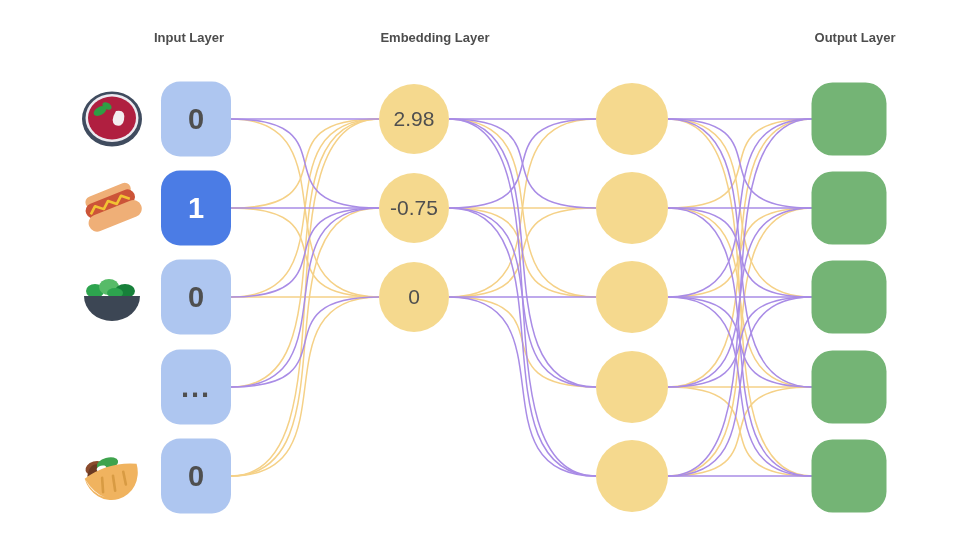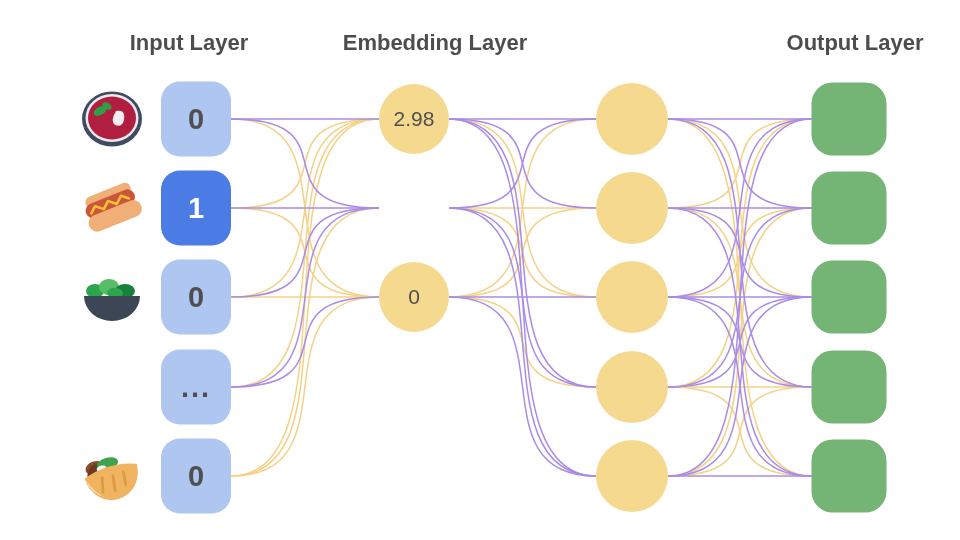--- a/index.html
+++ b/index.html
@@ -1,21 +1,21 @@
 <!DOCTYPE html>
 <html style="--c-title: #4d4d4d; --c-val: #4f4f4f; --c-in: #aec6f0; --c-in-active: #4b7ce5; --c-node: #f5d98e; --c-out: #74b475;"><head>
 <meta charset="utf-8">
 <style>
   html,body{margin:0;padding:0;background:#ffffff;}
   body{width:960px;height:540px;overflow:hidden;font-family:"Liberation Sans",sans-serif;}
   .canvas{position:relative;width:960px;height:540px;background:#fff;}
 
   svg.edges{position:absolute;left:0;top:0;z-index:1;}
 
-  .layer-title{position:absolute;top:30px;font-weight:bold;font-size:22px;
+  .layer-title{position:absolute;top:30px;font-weight:bold;font-size:13px;
     color:var(--c-title,#4d4d4d);text-align:center;z-index:3;}
   #title-input{left:117px;width:144px;}
   #title-embedding{left:333px;width:204px;}
   #title-output{left:781px;width:148px;}
 
   .node{position:absolute;transform:translate(-50%,-50%);display:flex;
     align-items:center;justify-content:center;z-index:2;}
 
   
   .cx-icon{left:112px;} .cx-in{left:196px;} .cx-emb{left:414px;align-items:center;}
@@ -160,20 +160,23 @@
   <div class="node inbox cx-in cy3">
     <span class="dots">...</span>
   </div>
   <div class="node inbox cx-in cy4">
     <span>0</span>
   </div>
 
   <div class="node emb cx-emb cy0">
     <span>2.98</span>
   </div>
+  <div class="node emb cx-emb cy1">
+    <span>-0.75</span>
+  </div>
   <div class="node emb cx-emb cy2">
     <span>0</span>
   </div>
 
   <div class="node hid cx-hid cy0"></div>
   <div class="node hid cx-hid cy1"></div>
   <div class="node hid cx-hid cy2"></div>
   <div class="node hid cx-hid cy3"></div>
   <div class="node hid cx-hid cy4"></div>
 

